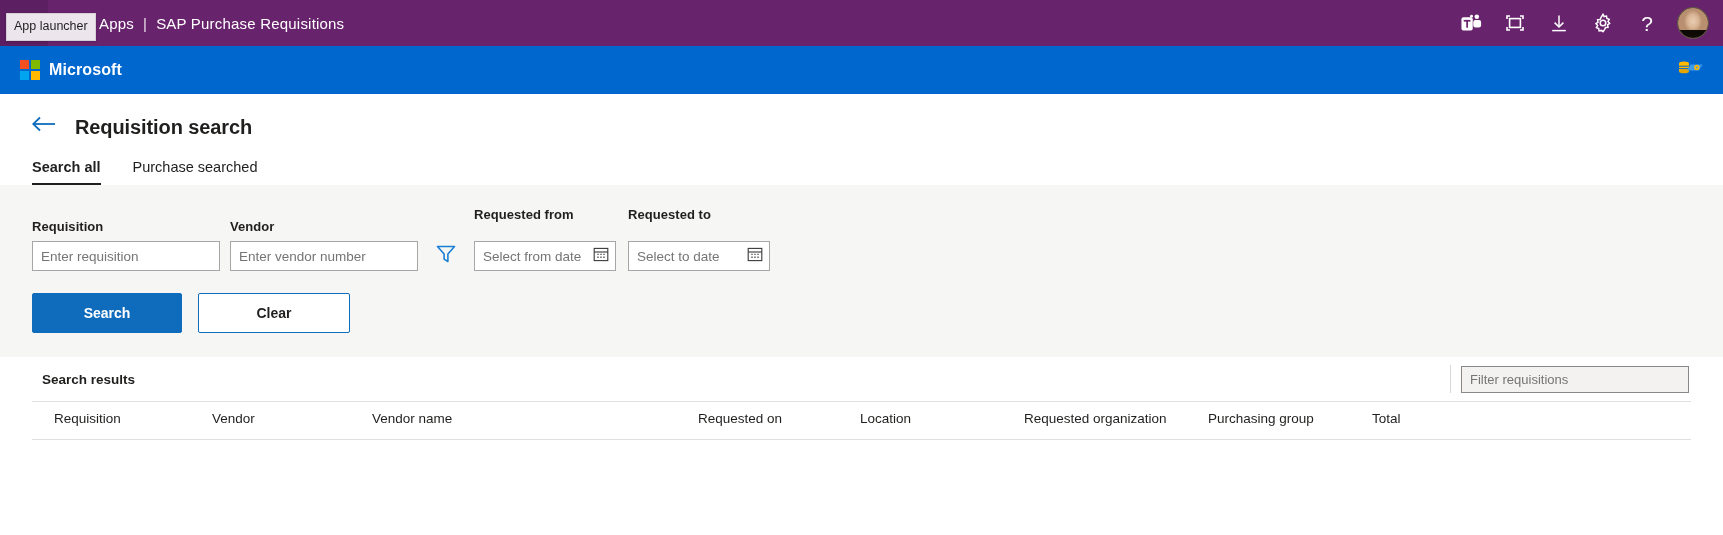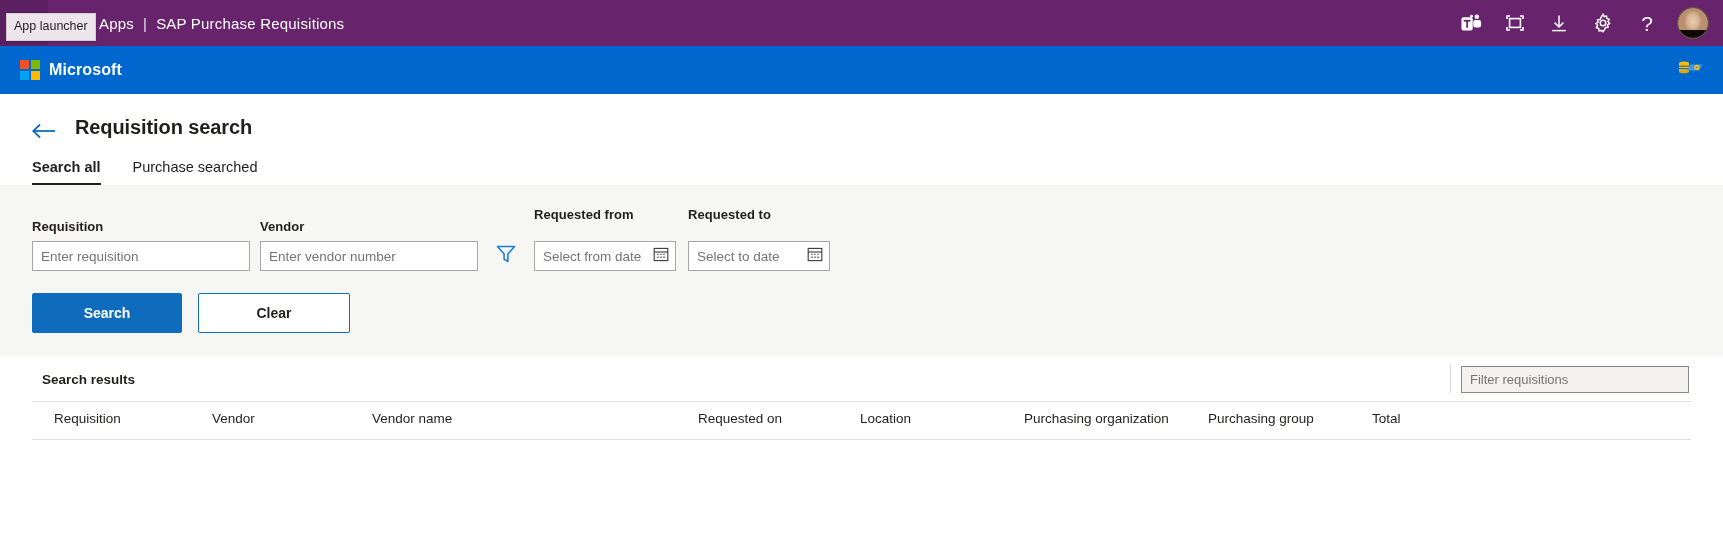--- a/index.html
+++ b/index.html
@@ -127,21 +127,21 @@
     letter-spacing: .1px;
     margin-left: 9px;
   }
   .ms-right { margin-left: auto; display: flex; align-items: center; }
   .data-icon { cursor: pointer; display: block; }
 
   
   .page-head {
     padding: 22px 0 0 32px;
     display: flex;
-    align-items: flex-end;
+    align-items: flex-start;
     gap: 19px;
     background: #ffffff;
   }
   .back-arrow { color: #0f6cbd; cursor: pointer; display: flex; align-items: center; }
   .page-title {
     font-size: 20px;
     font-weight: 700;
     color: #201f1e;
     letter-spacing: -.1px;
   }
@@ -185,21 +185,21 @@
   }
   .field { display: flex; flex-direction: column; }
   .field-label {
     font-size: 13px;
     font-weight: 700;
     color: #201f1e;
     margin-bottom: 7px;
     letter-spacing: .05px;
   }
   .txt-input {
-    width: 218px;
+    width: 188px;
     height: 30px;
     border: 1px solid #a6a6a6;
     background: #ffffff;
     font-size: 13.5px;
     font-family: "Liberation Sans", sans-serif;
     color: #201f1e;
     padding: 0 8px;
     outline: none;
   }
   .txt-input::placeholder { color: #757575; opacity: 1; }
@@ -502,21 +502,21 @@
   </div>
 
   <table class="table">
     <thead>
       <tr>
         <th style="width:180px">Requisition</th>
         <th style="width:160px">Vendor</th>
         <th style="width:326px">Vendor name</th>
         <th style="width:162px">Requested on</th>
         <th style="width:164px">Location</th>
-        <th style="width:184px">Purchasing organization</th>
+        <th style="width:184px">Requested organization</th>
         <th style="width:164px">Purchasing group</th>
         <th>Total</th>
       </tr>
     </thead>
     <tbody></tbody>
   </table>
   <div class="table-body-space"></div>
 </div>
 
 </body></html>

